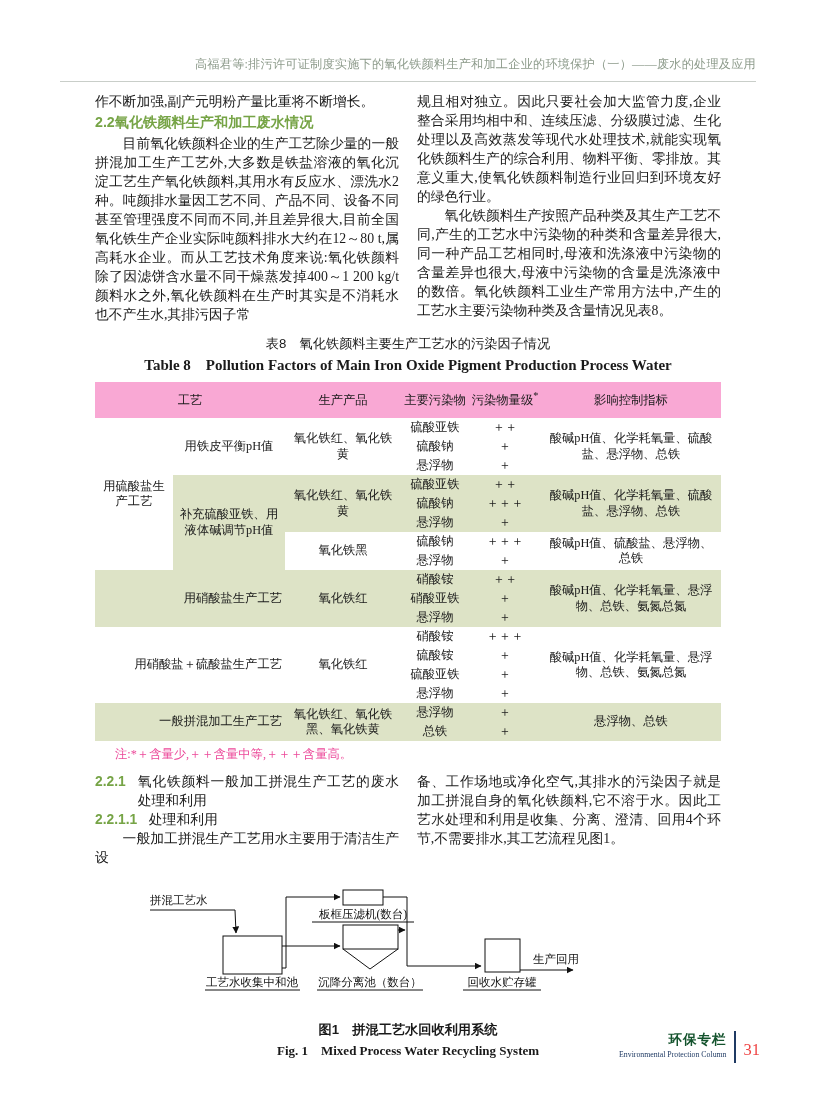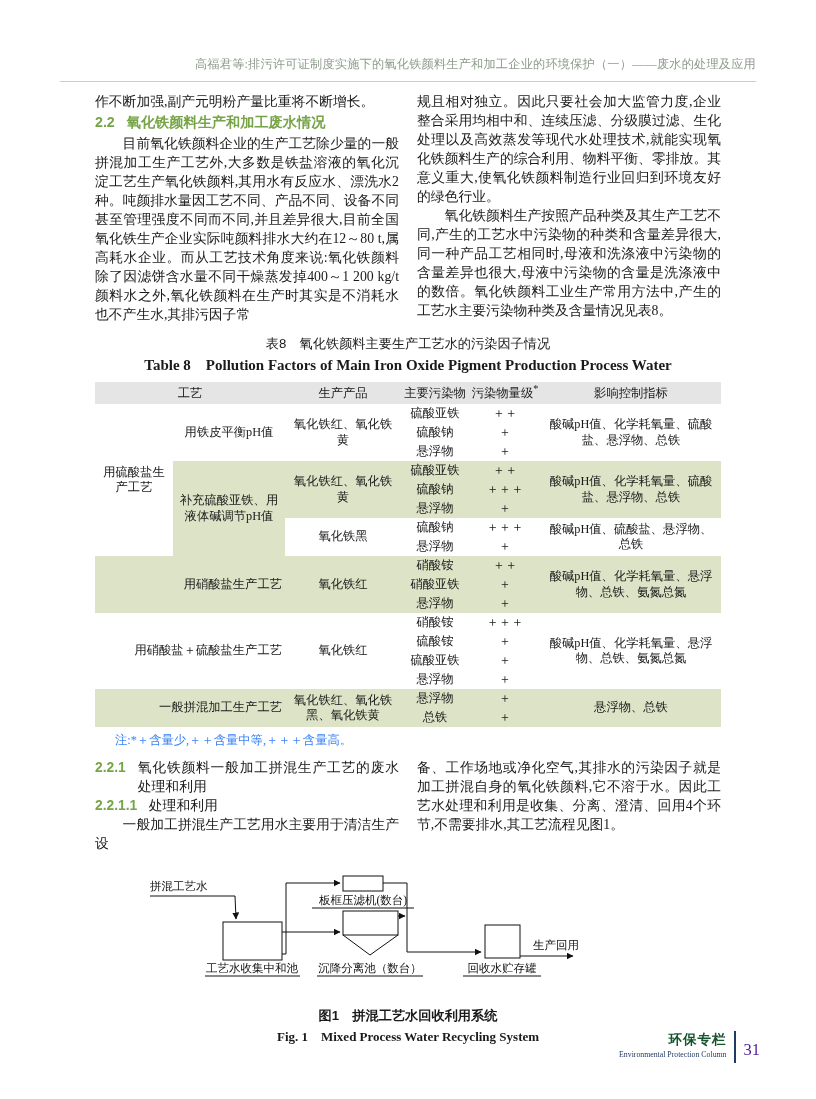--- a/index.html
+++ b/index.html
@@ -8,48 +8,48 @@
   .inner{padding:56px 60px 0 60px;}
   .running-head{text-align:right;font-size:12.2px;color:#8d9b8b;letter-spacing:.2px;}
   .head-rule{border-bottom:1px solid #c9cec9;margin-top:8px;}
   .content{margin:10px 35px 0 35px;width:626px;}
   .cols{display:flex;gap:18px;}
   .col{width:304px;font-size:13.8px;line-height:19px;text-align:justify;}
   p{margin:0;}
   .pind{text-indent:2em;}
   .h2{font-family:"Liberation Sans","DejaVu Sans",sans-serif;font-weight:bold;color:#76a446;
       font-size:14.2px;margin:2px 0 2px 0;line-height:19px;}
-  .h2 .num{margin-right:12px;}
+  .h2 .num{}
   .h3,.h4{display:flex;line-height:19px;font-size:13.8px;}
   .hnum{flex:0 0 3.1em;color:#76a446;font-family:"Liberation Sans","DejaVu Sans",sans-serif;font-weight:bold;}
   .hnum.wide{flex:0 0 3.9em;}
   .htxt{flex:1;}
   .tcap-zh{text-align:center;font-family:"Liberation Sans","DejaVu Sans",sans-serif;font-weight:normal;
            font-size:13.2px;margin-top:11px;}
   .tcap-en{text-align:center;font-weight:bold;font-size:15px;margin-top:3px;}
   table{width:626px;border-collapse:collapse;table-layout:fixed;margin-top:7px;font-size:12.3px;}
   col.c1{width:78px;}col.c2{width:112px;}col.c3{width:116px;}col.c4{width:68px;}col.c5{width:72px;}col.c6{width:180px;}
-  thead th{background:#e5e5e5;font-weight:normal;height:22px;padding:0 2px;text-align:center;}
+  thead th{background:#f9a8d4;font-weight:normal;height:36px;padding:0 2px;text-align:center;}
   tbody td{text-align:center;vertical-align:middle;padding:1px 3px;line-height:15.5px;}
   tbody tr{height:19px;}
   .w{background:#ffffff;}
   .g{background:#dde3c6;}
   .c1l{text-align:right;padding-left:8px;}
-  .tnote{color:#3b82f6;font-size:12.3px;margin:5px 0 0 20px;}
+  .tnote{color:#ec4899;font-size:12.3px;margin:5px 0 0 20px;}
   .sec{margin-top:9px;justify-content:space-between;}
   .figwrap{margin-top:13px;}
   .fig text{font-size:11.5px;fill:#111;font-family:"Liberation Serif","DejaVu Serif",serif;}
   .fcap-zh{text-align:center;font-family:"Liberation Sans","DejaVu Sans",sans-serif;font-weight:bold;font-size:13.2px;margin-top:2px;}
   .fcap-en{text-align:center;font-weight:bold;font-size:13px;margin-top:3px;}
   .footer{position:absolute;right:56px;top:1031px;display:flex;align-items:flex-start;}
   .f-text{text-align:right;margin-right:7px;}
   .f-zh{font-family:"Liberation Sans","DejaVu Sans",sans-serif;font-weight:bold;font-size:13.5px;color:#14532d;letter-spacing:1px;}
   .f-en{font-size:7.8px;color:#1f3a63;margin-top:1px;}
   .f-bar{width:2px;height:32px;background:#1f3a63;margin-right:8px;}
-  .f-num{font-size:16.5px;color:#4c1d95;margin-top:9px;}
+  .f-num{font-size:16.5px;color:#ef4444;margin-top:9px;}
 </style>
 </head>
 <body>
 
 <div class="page">
   <div class="inner">
     <div class="running-head">高福君等:排污许可证制度实施下的氧化铁颜料生产和加工企业的环境保护（一）——废水的处理及应用</div>
     <div class="head-rule"></div>
 
     <div class="content">

